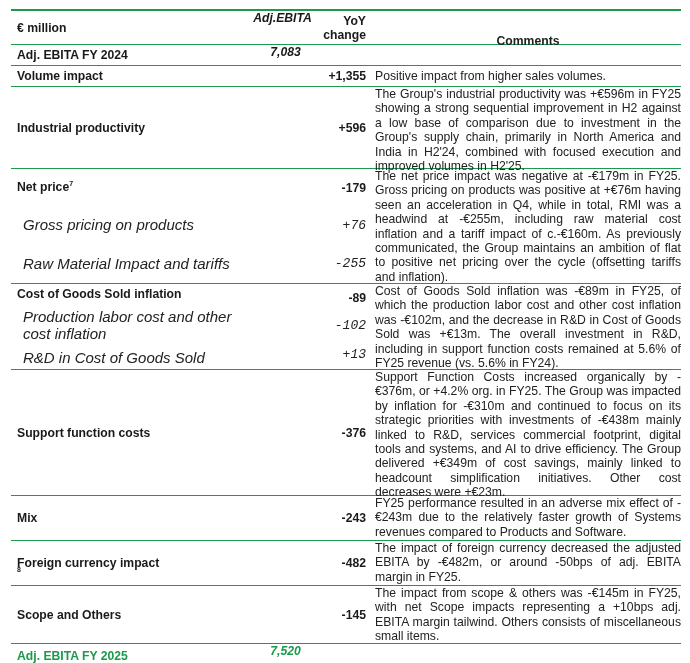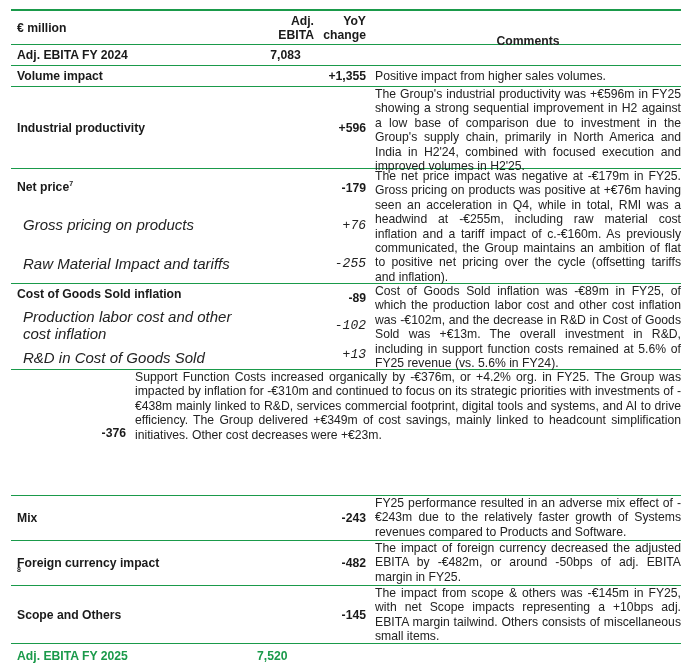--- a/index.html
+++ b/index.html
@@ -3,21 +3,21 @@
   <meta charset="utf-8">
   <style>
     html, body { margin:0; padding:0; background:#ffffff; }
     body { width:690px; height:663px; position:relative; overflow:hidden;
       font-family:"Liberation Sans", sans-serif; color:#1a1a1a; }
     .tbl { position:absolute; left:11px; top:9px; width:670px;
       border-top:2px solid #1a9a4a; }
     .row { display:flex; border-bottom:1.5px solid #1a9a4a; box-sizing:border-box; }
     .row.final { border-bottom:3px solid #1a9a4a; }
     .c1 { width:240px; padding-left:6px; box-sizing:border-box; display:flex; flex-direction:column; justify-content:center; }
-    .c2 { width:63px; text-align:right; box-sizing:border-box; display:flex; flex-direction:column; justify-content:center; }
+    .c2 { width:63px; text-align:right; box-sizing:border-box; display:flex; flex-direction:row; justify-content:center;font-style:italic; }
     .c3 { width:54px; text-align:right; padding-right:2px; box-sizing:border-box; display:flex; flex-direction:column; justify-content:center; }
     .c4 { flex:1; padding-left:7px; padding-right:0; box-sizing:border-box;
       font-size:12.2px; line-height:14.4px; text-align:justify; text-align-last:left; color:#222; }
     .hdr { height:34px; font-weight:bold; font-size:12.2px; }
     .hdr .c2, .hdr .c3 { line-height:14px; }
     .hdr .c4 { display:flex; align-items:center; justify-content:center; text-align:center; font-weight:bold;margin-top:28px; }
     .b { font-weight:bold; font-size:12.2px; }
     .sub { font-style:italic; font-size:15px; padding-left:12px; color:#222; }
     .subv { font-style:italic; font-size:13px; color:#222;font-family:Liberation Mono, monospace; }
     .green { color:#1a9a4a; }
@@ -95,20 +95,21 @@
       <div class="stack">
         <div class="b">-89</div>
         <div class="subv">-102</div>
         <div class="subv">+13</div>
       </div>
     </div>
     <div class="c4">Cost of Goods Sold inflation was -€89m in FY25, of which the production labor cost and other cost inflation was -€102m, and the decrease in R&amp;D in Cost of Goods Sold was +€13m. The overall investment in R&amp;D, including in support function costs remained at 5.6% of FY25 revenue (vs. 5.6% in FY24).</div>
   </div>
 
   <div class="row" style="height:126px">
+    <div class="c1 b">Support function costs</div>
     <div class="c2"></div>
     <div class="c3 b">-376</div>
     <div class="c4">Support Function Costs increased organically by -€376m, or +4.2% org. in FY25. The Group was impacted by inflation for -€310m and continued to focus on its strategic priorities with investments of -€438m mainly linked to R&amp;D, services commercial footprint, digital tools and systems, and AI to drive efficiency. The Group delivered +€349m of cost savings, mainly linked to headcount simplification initiatives. Other cost decreases were +€23m.</div>
   </div>
 
   <div class="row" style="height:45px">
     <div class="c1 b">Mix</div>
     <div class="c2"></div>
     <div class="c3 b">-243</div>
     <div class="c4">FY25 performance resulted in an adverse mix effect of -€243m due to the relatively faster growth of Systems revenues compared to Products and Software.</div>

